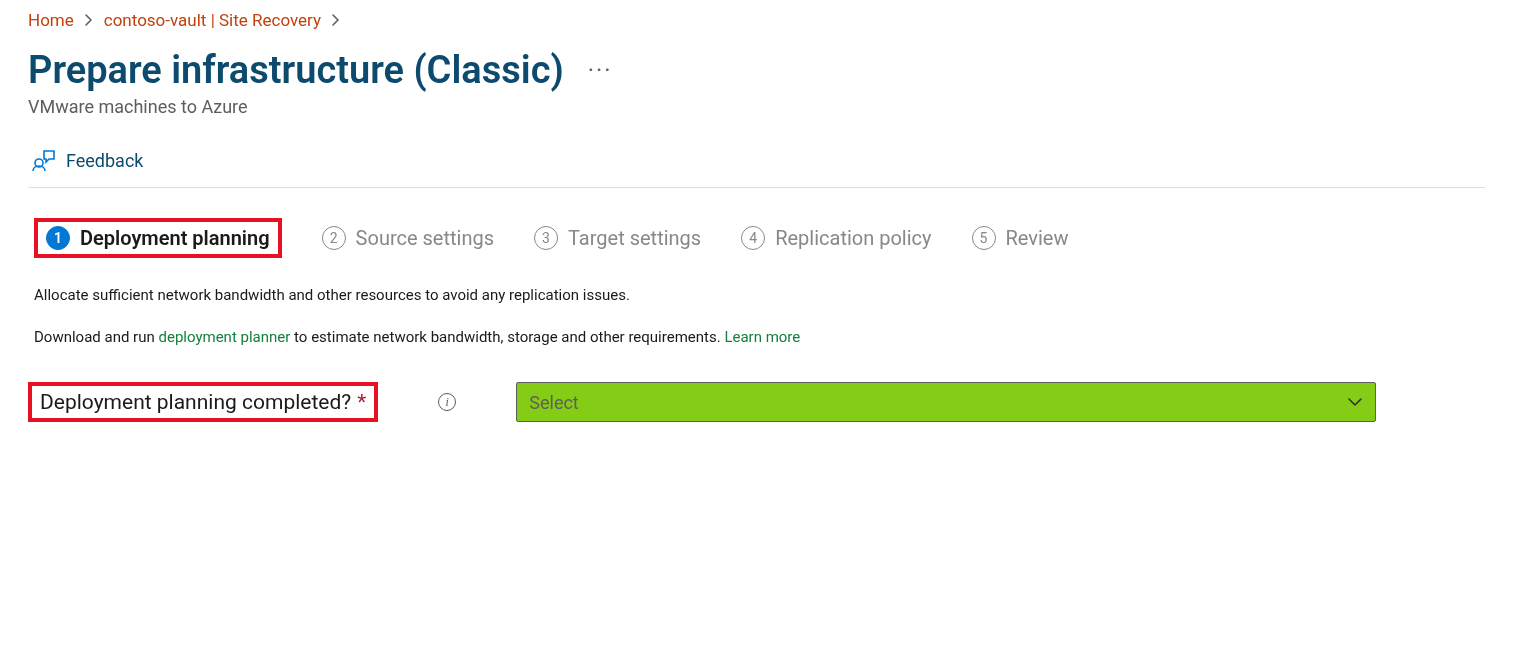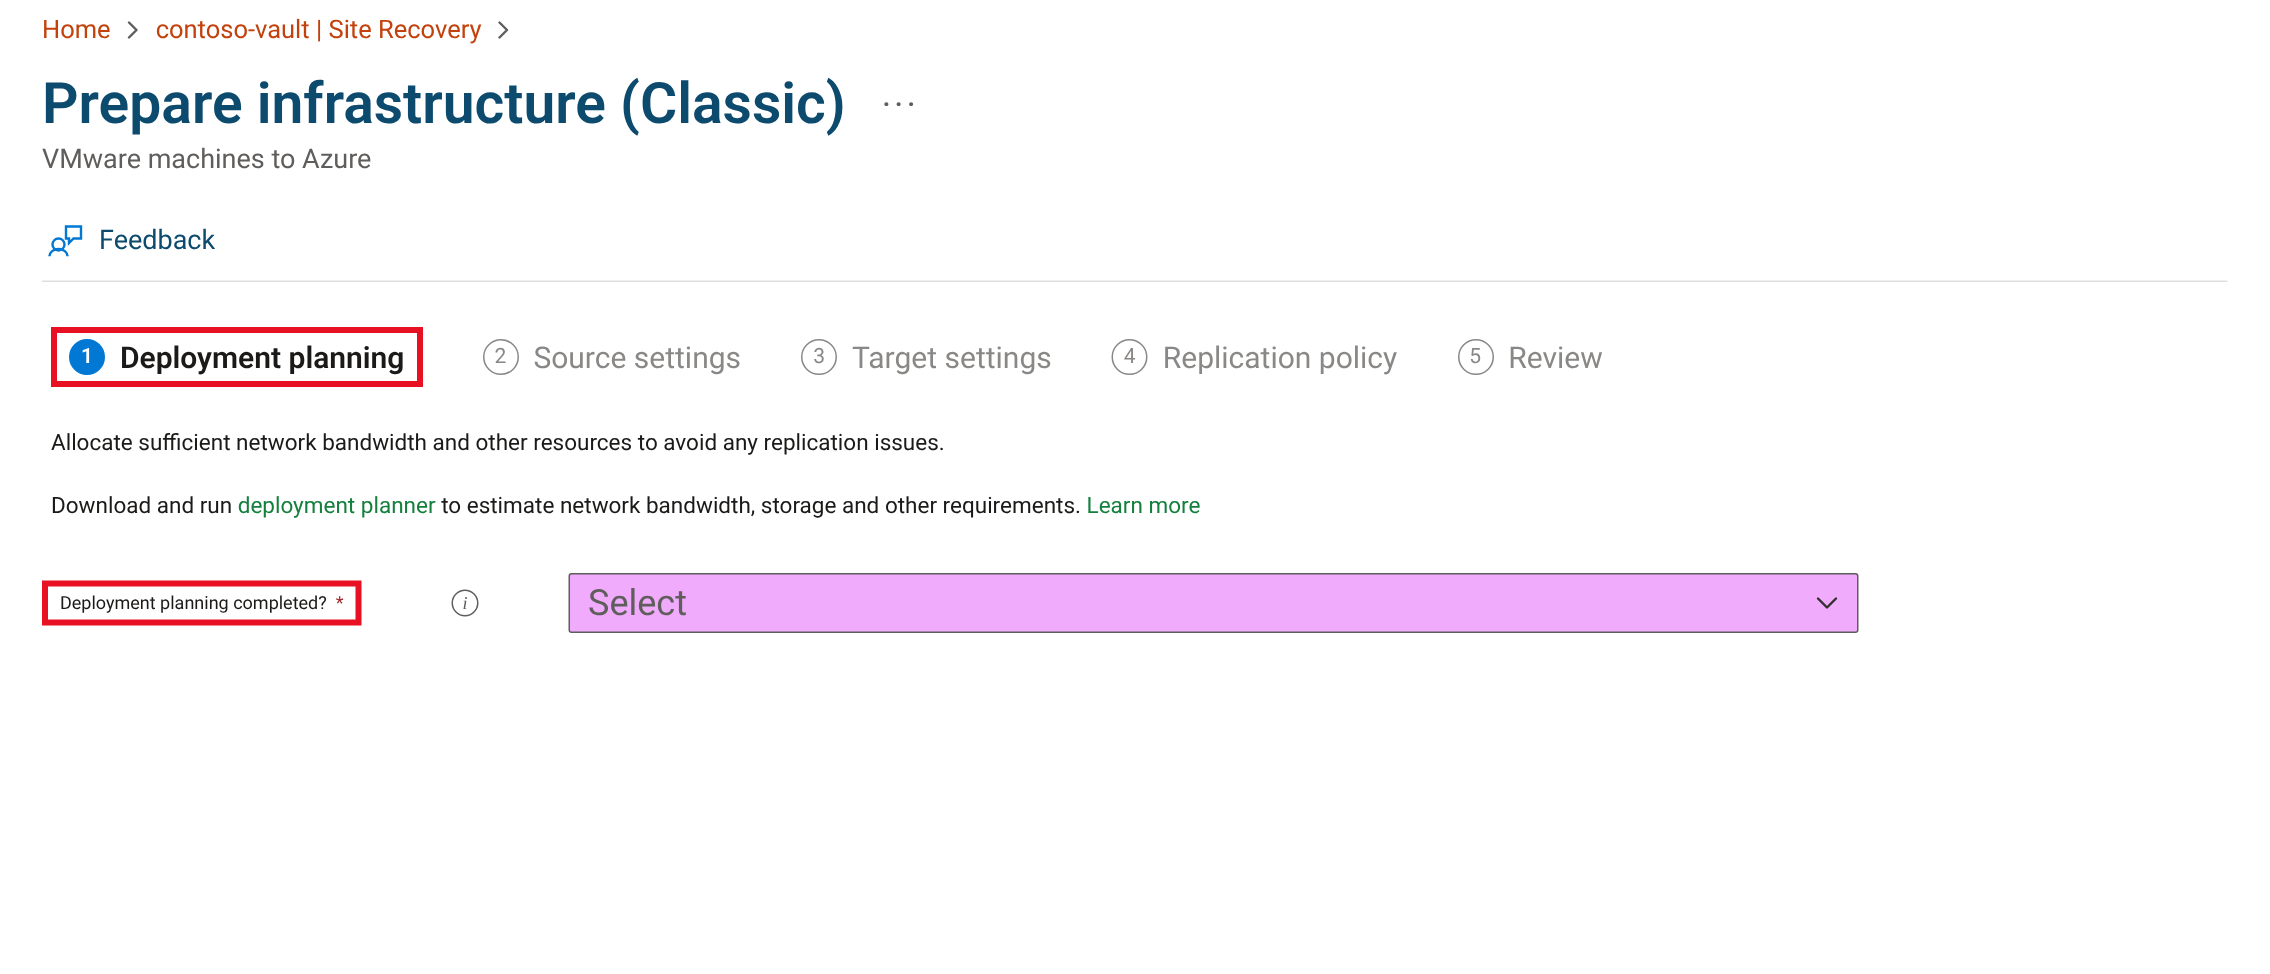--- a/index.html
+++ b/index.html
@@ -126,21 +126,21 @@
     display: flex;
     align-items: center;
     gap: 60px;
     padding-left: 0;
     margin-top: 36px;
   }
   .field-label-wrap {
     display: flex;
     align-items: flex-end;
     gap: 6px;
-    font-size: 12px;
+    font-size: 21px;
     color: #1b1a19;
   }
   .req { color: #a4262c; }
   .info-icon {
     width: 18px; height: 18px;
     border: 1.5px solid #605e5c;
     border-radius: 50%;
     display: inline-flex;
     align-items: center;
     justify-content: center;
@@ -153,24 +153,24 @@
   .select {
     border: 1px solid #605e5c;
     border-radius: 2px;
     height: 40px;
     width: 860px;
     max-width: 100%;
     display: flex;
     align-items: center;
     justify-content: space-between;
     padding: 0 12px;
-    font-size: 24px;
-    color: #605e5c;
-    cursor: pointer;
-    background: #f0abfc;
+    font-size: 18px;
+    color: #605e5c;
+    cursor: pointer;
+    background: #84cc16;
   }
   .select .chev-down {
     display: inline-flex;
     color: #323130;
   }
 </style>
 </head>
 <body>
 
 <nav class="breadcrumb">

